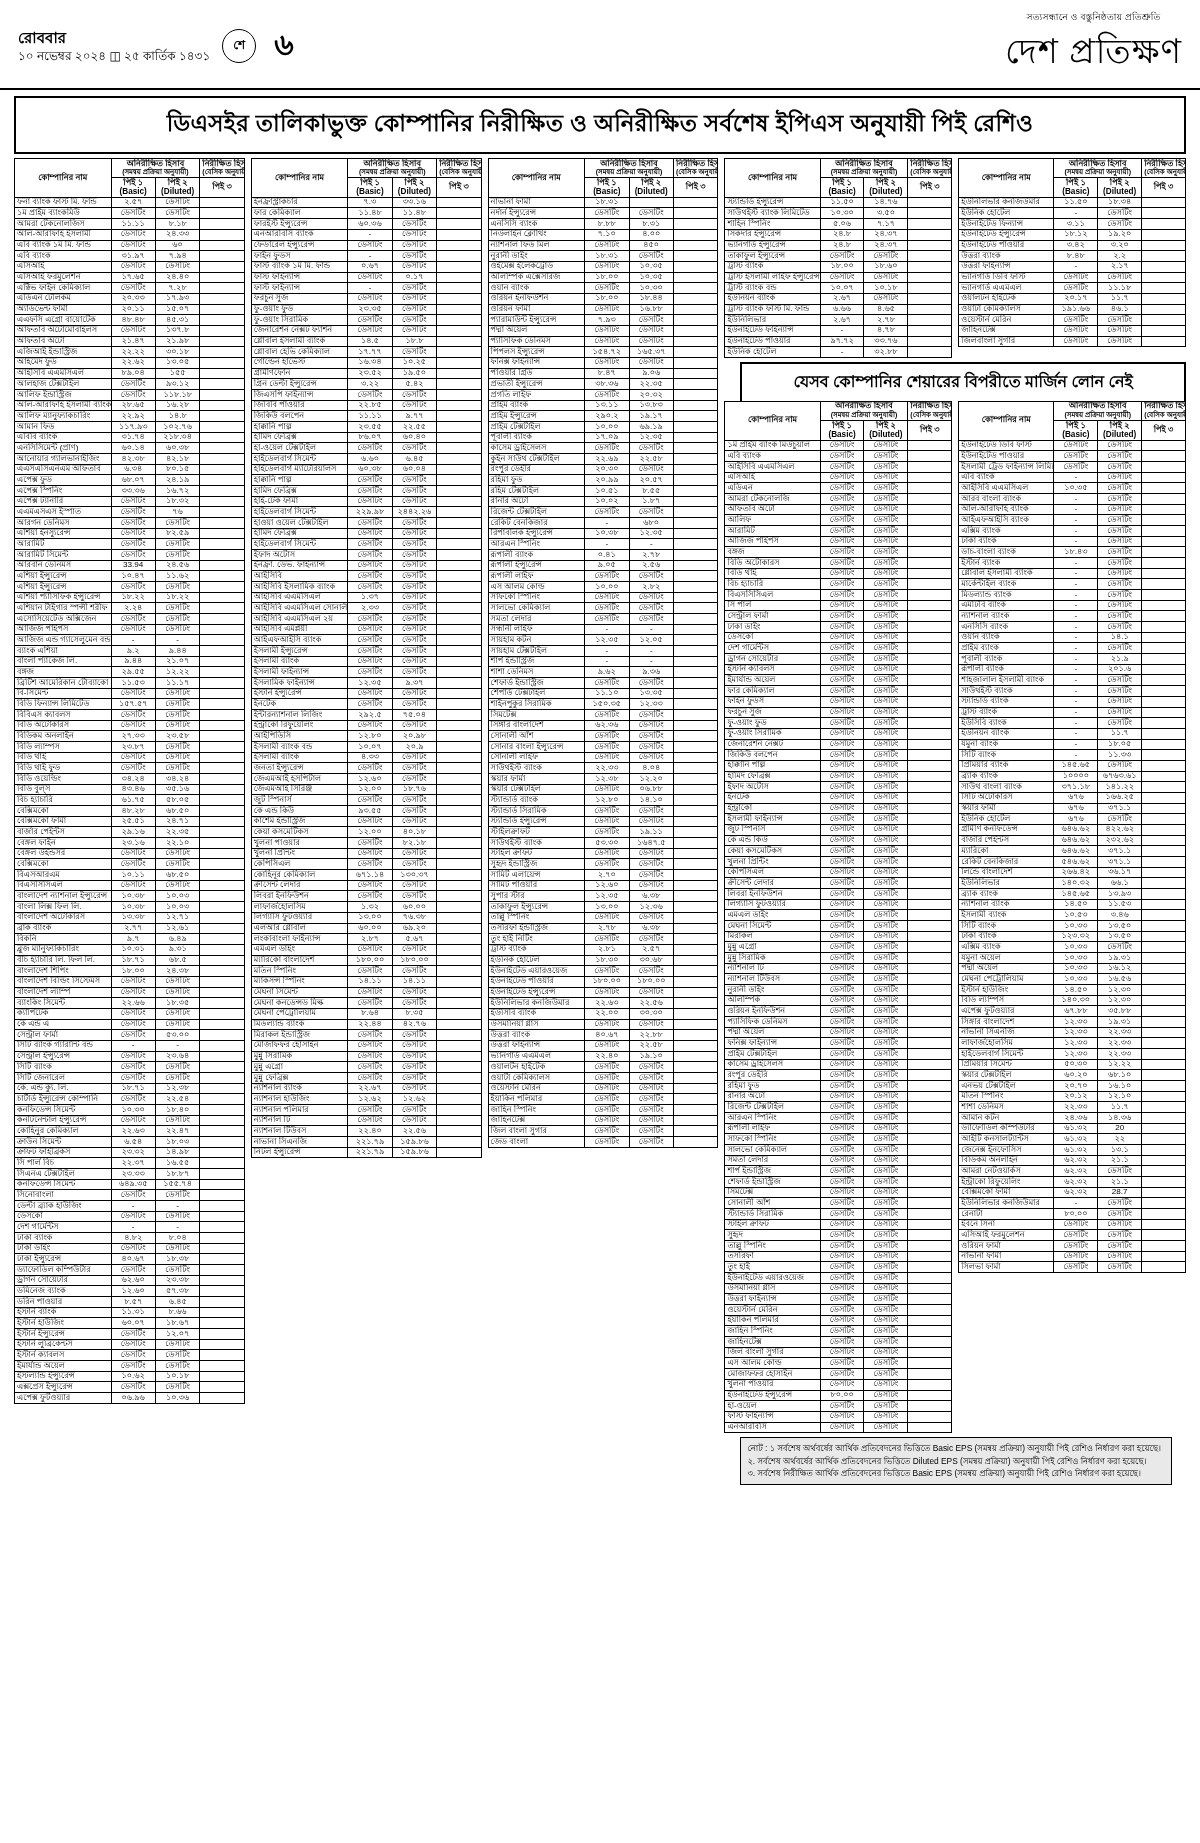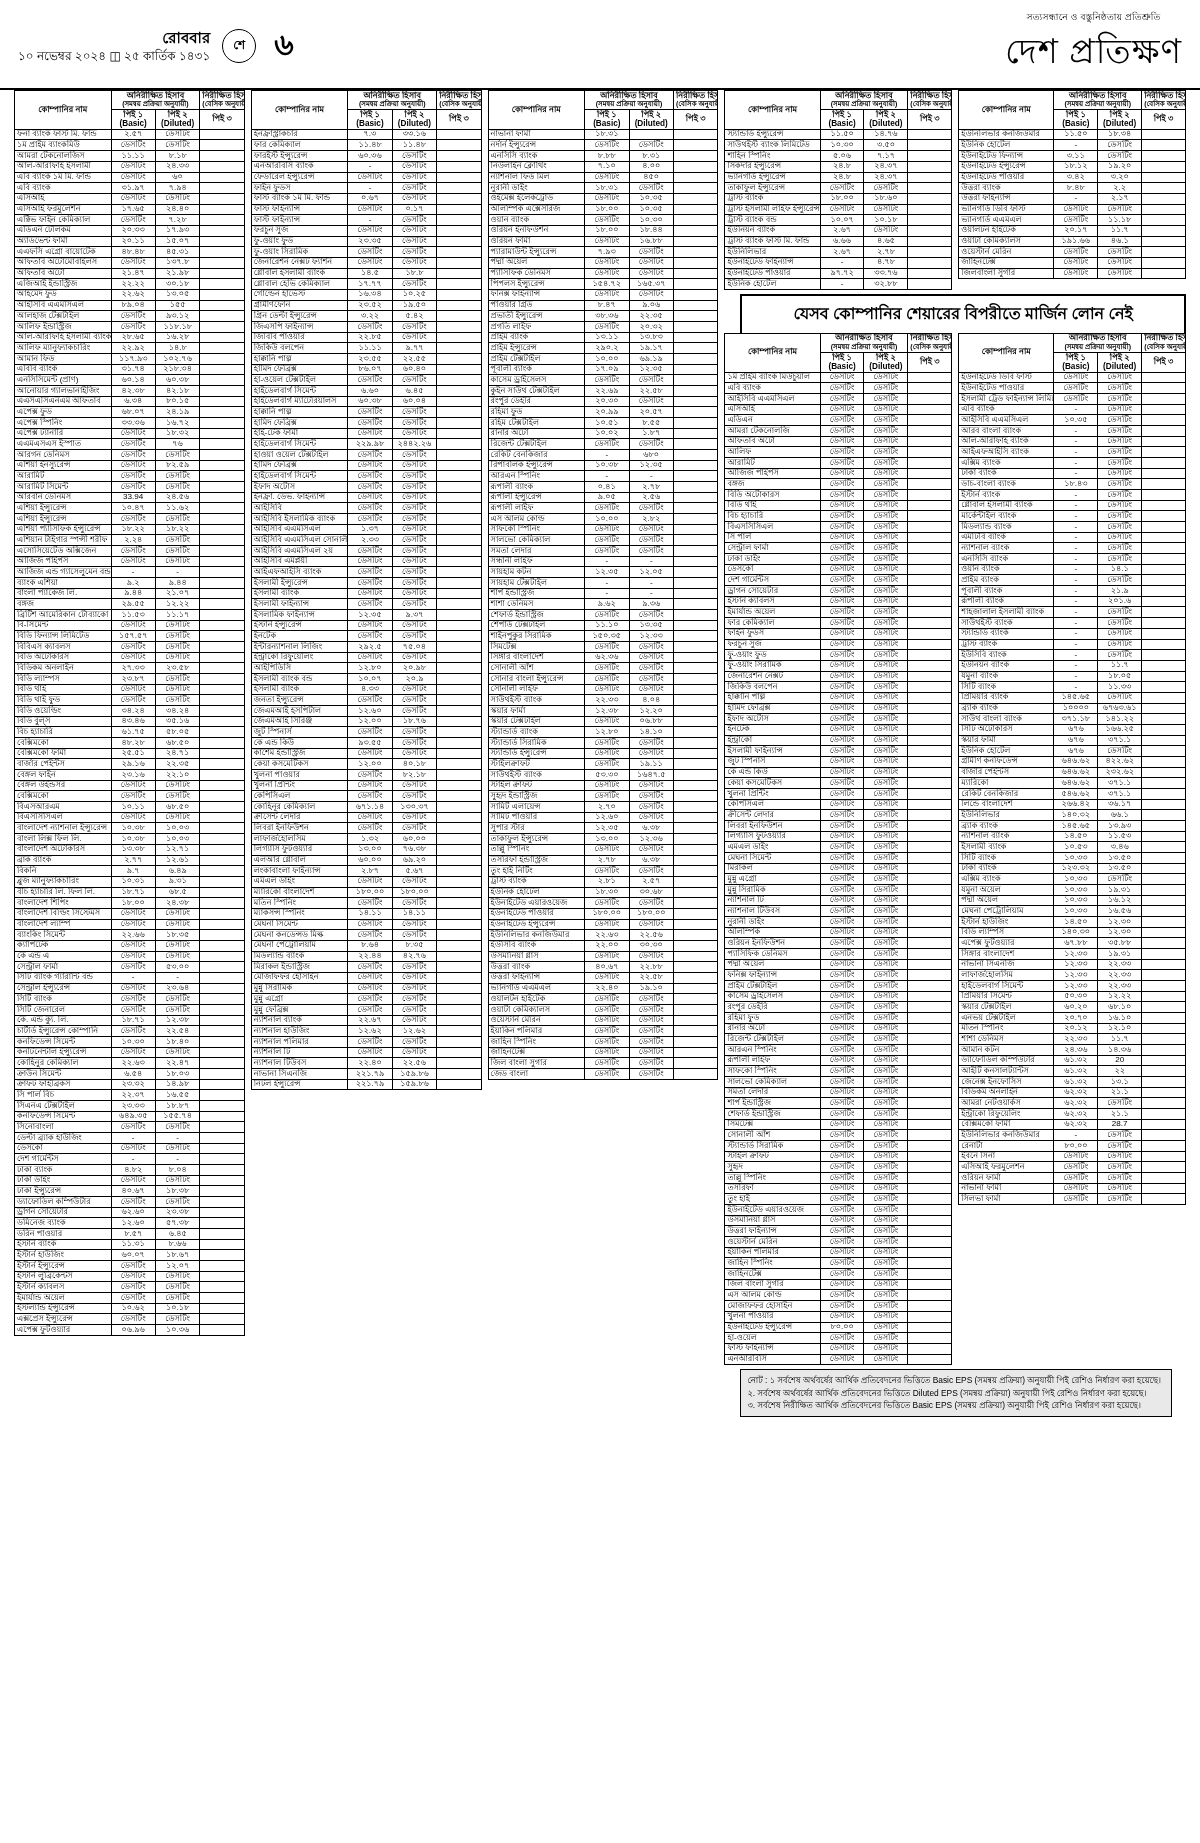--- a/index.html
+++ b/index.html
@@ -16,21 +16,21 @@
     padding:0;
   }
   
   .masthead {
     display:flex; align-items:center;
     padding:10px 18px 6px 18px;
     border-bottom:2px solid #000;
     gap:12px;
   }
   .mh-date {
-    text-align:right;
+    text-align:left;
     line-height:1.35;
     font-size:12px;
     min-width:150px;
   }
   .mh-date .dow { font-size:15px; font-weight:bold; }
   .mh-logo {
     width:34px; height:34px;
     border:1.5px solid #000; border-radius:50%;
     display:flex; align-items:center; justify-content:center;
     font-size:12px; font-weight:bold;
@@ -123,20 +123,21 @@
       <div>১০ নভেম্বর ২০২৪ ◫ ২৫ কার্তিক ১৪৩১</div>
     </div>
     <div class="mh-logo">শে</div>
     <div class="mh-pageno">৬</div>
     <div class="mh-right">
       <div class="tag">সত্যসন্ধানে ও বস্তুনিষ্ঠতায় প্রতিশ্রুতি</div>
       <div class="brand">দেশ প্রতিক্ষণ</div>
     </div>
   </div>
 
+  <div class="banner">ডিএসইর তালিকাভুক্ত কোম্পানির নিরীক্ষিত ও অনিরীক্ষিত সর্বশেষ ইপিএস অনুযায়ী পিই রেশিও</div>
 
   <div class="cols">
 
     <div class="col">
       <table class="t">
         <thead>
           <tr class="hdr-group">
             <th rowspan="2" class="cname">কোম্পানির নাম</th>
             <th colspan="2">
               <span>অনিরীক্ষিত হিসাব</span><br>

